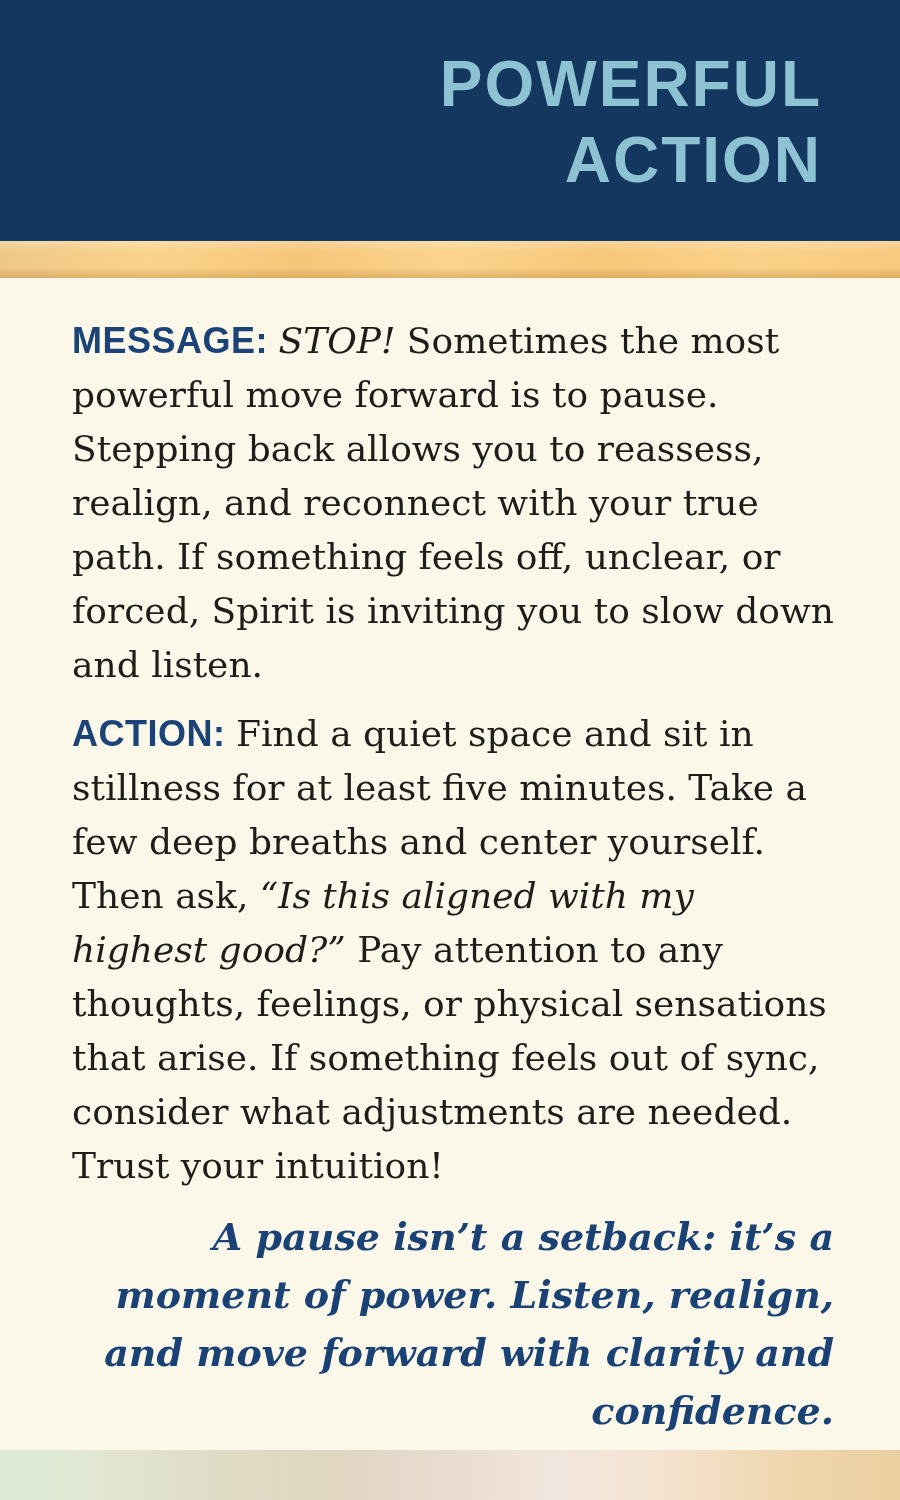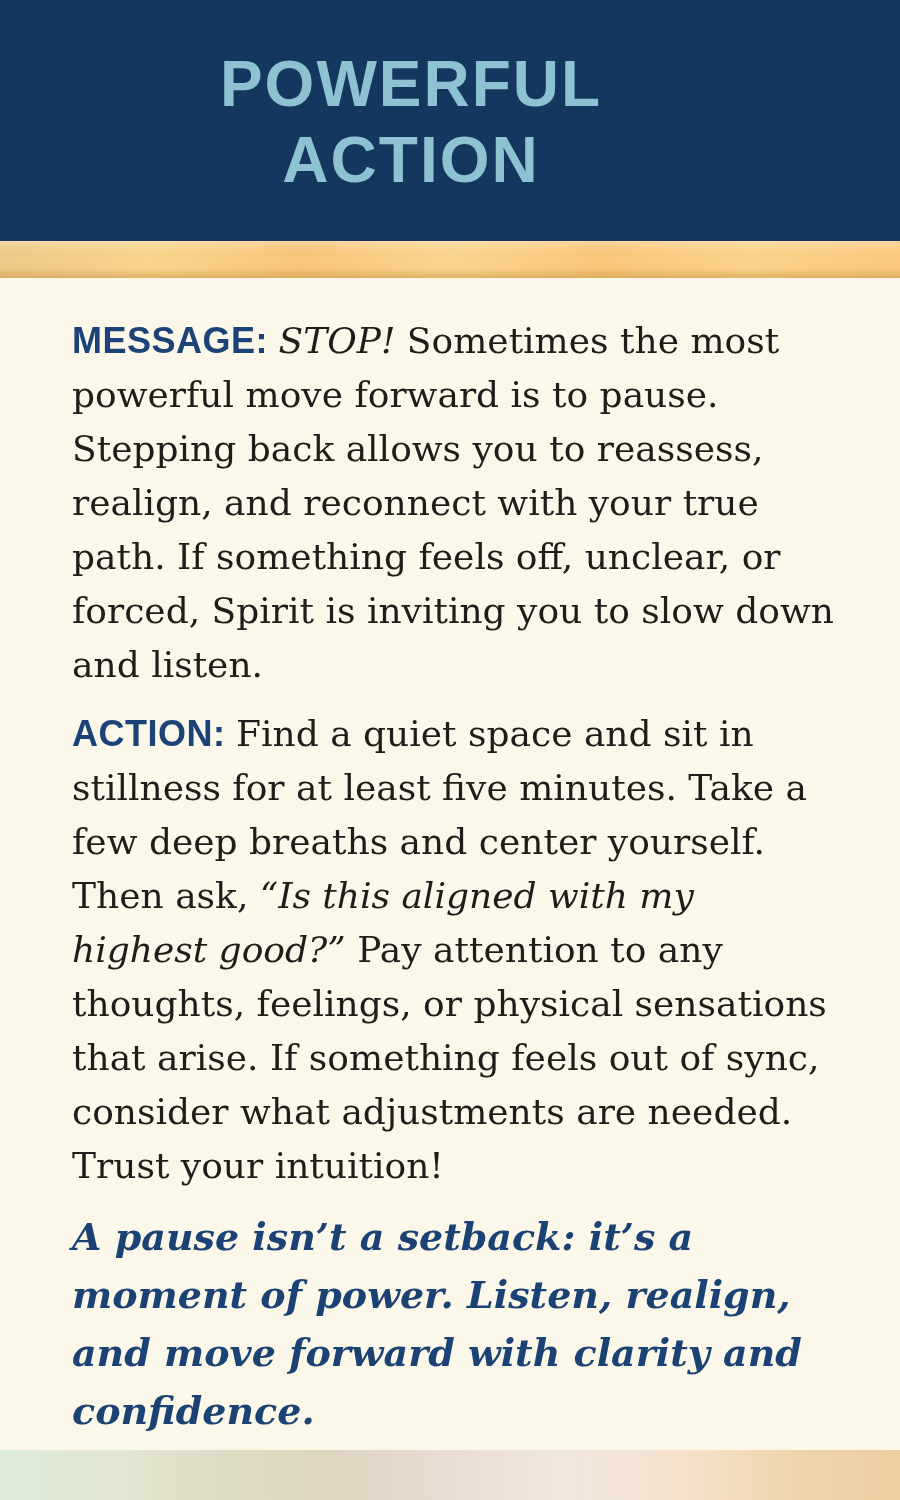--- a/index.html
+++ b/index.html
@@ -22,21 +22,21 @@
   }
   .card-header {
     position: absolute;
     top: 0; left: 0;
     width: 900px;
     height: 241px;
     background: var(--header_bg);
     padding: 46px 78px 0 0;
   }
   .card-title {
-    text-align: center;
+    text-align: right;
     font-family: "Liberation Sans", sans-serif;
     font-weight: 700;
     font-size: 64px;
     line-height: 76px;
     letter-spacing: 2px;
     color: var(--title_color);
   }
   .gold-divider {
     position: absolute;
     top: 241px; left: 0;
@@ -67,20 +67,21 @@
     font-size: 36px;
     line-height: 54px;
     color: var(--text_color);
     margin-bottom: 15px;
     max-width: 762px;
   }
   .para:nth-child(3) {
     margin-top: 0;
     font-size: 38px;
     line-height: 57px;
+    text-align: right;
   }
   .seg-label {
     font-family: "Liberation Sans", sans-serif;
     font-weight: 700;
     color: var(--label_color);
     letter-spacing: 0.5px;
   }
   .seg-italic { font-style: italic; }
   .seg-normal { }
   .seg-emphasis {

